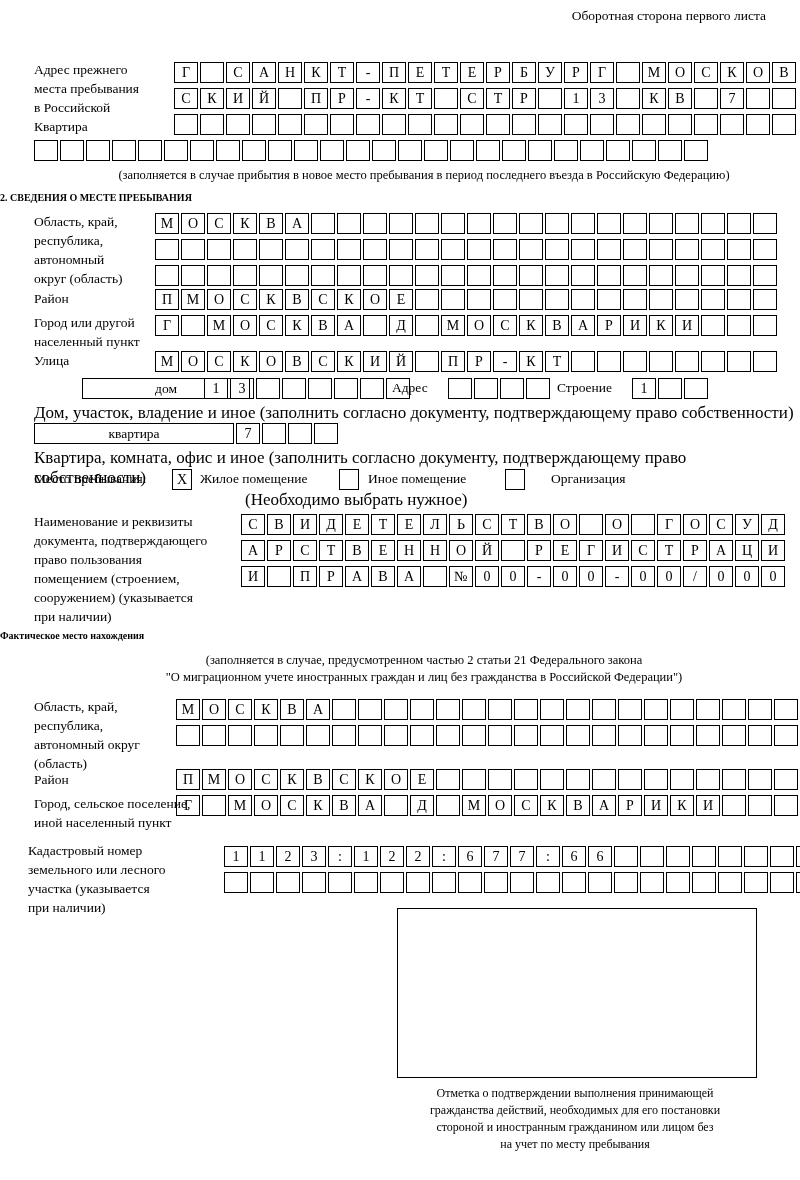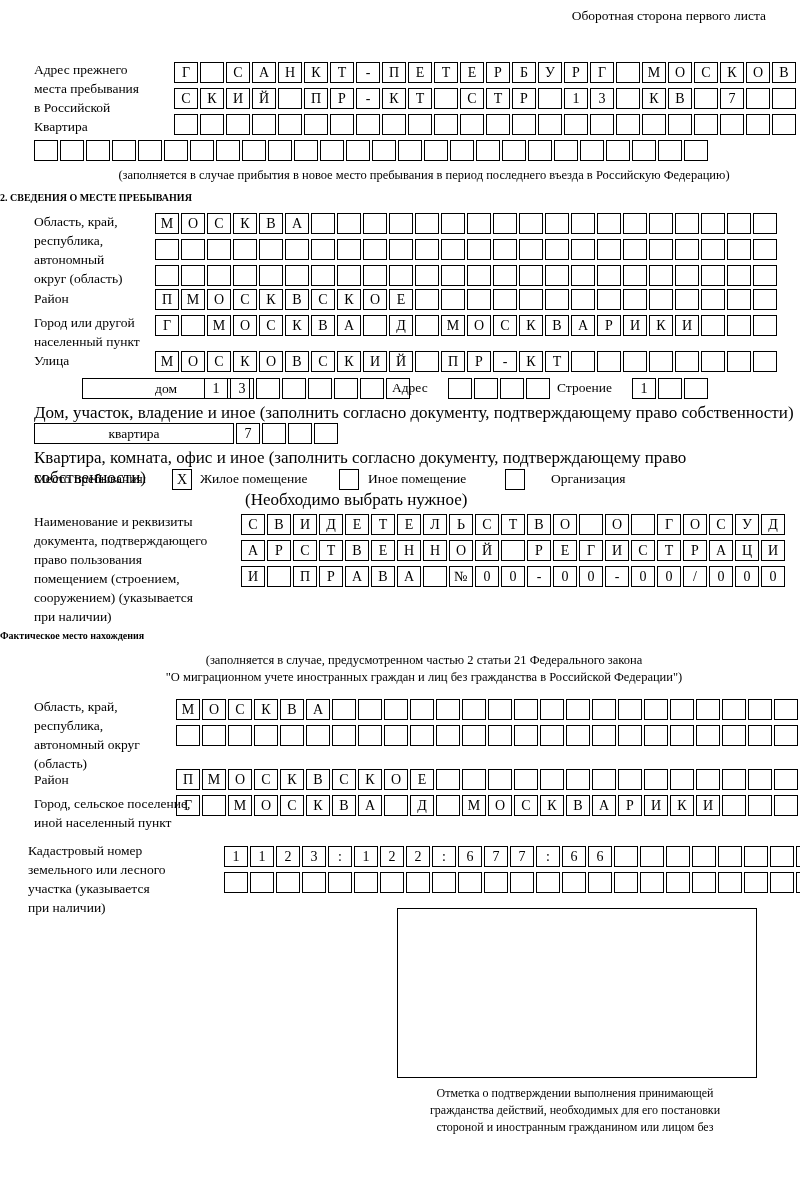--- a/index.html
+++ b/index.html
@@ -676,15 +676,16 @@
       <div class="cell"></div>
       <div class="cell"></div>
       <div class="cell"></div>
     </div>
 
   <div class="abs bigbox" style="top:908px; left:397px; width:360px; height:170px;"></div>
   <div class="abs footnote" id="stamp-caption" style="top:1085px; left:380px; width:390px;">
       <div>Отметка о подтверждении выполнения принимающей</div>
       <div>гражданства действий, необходимых для его постановки</div>
       <div>стороной и иностранным гражданином или лицом без</div>
+      <div>на учет по месту пребывания</div>
     </div>
 
 </div>
 
 </body></html>

